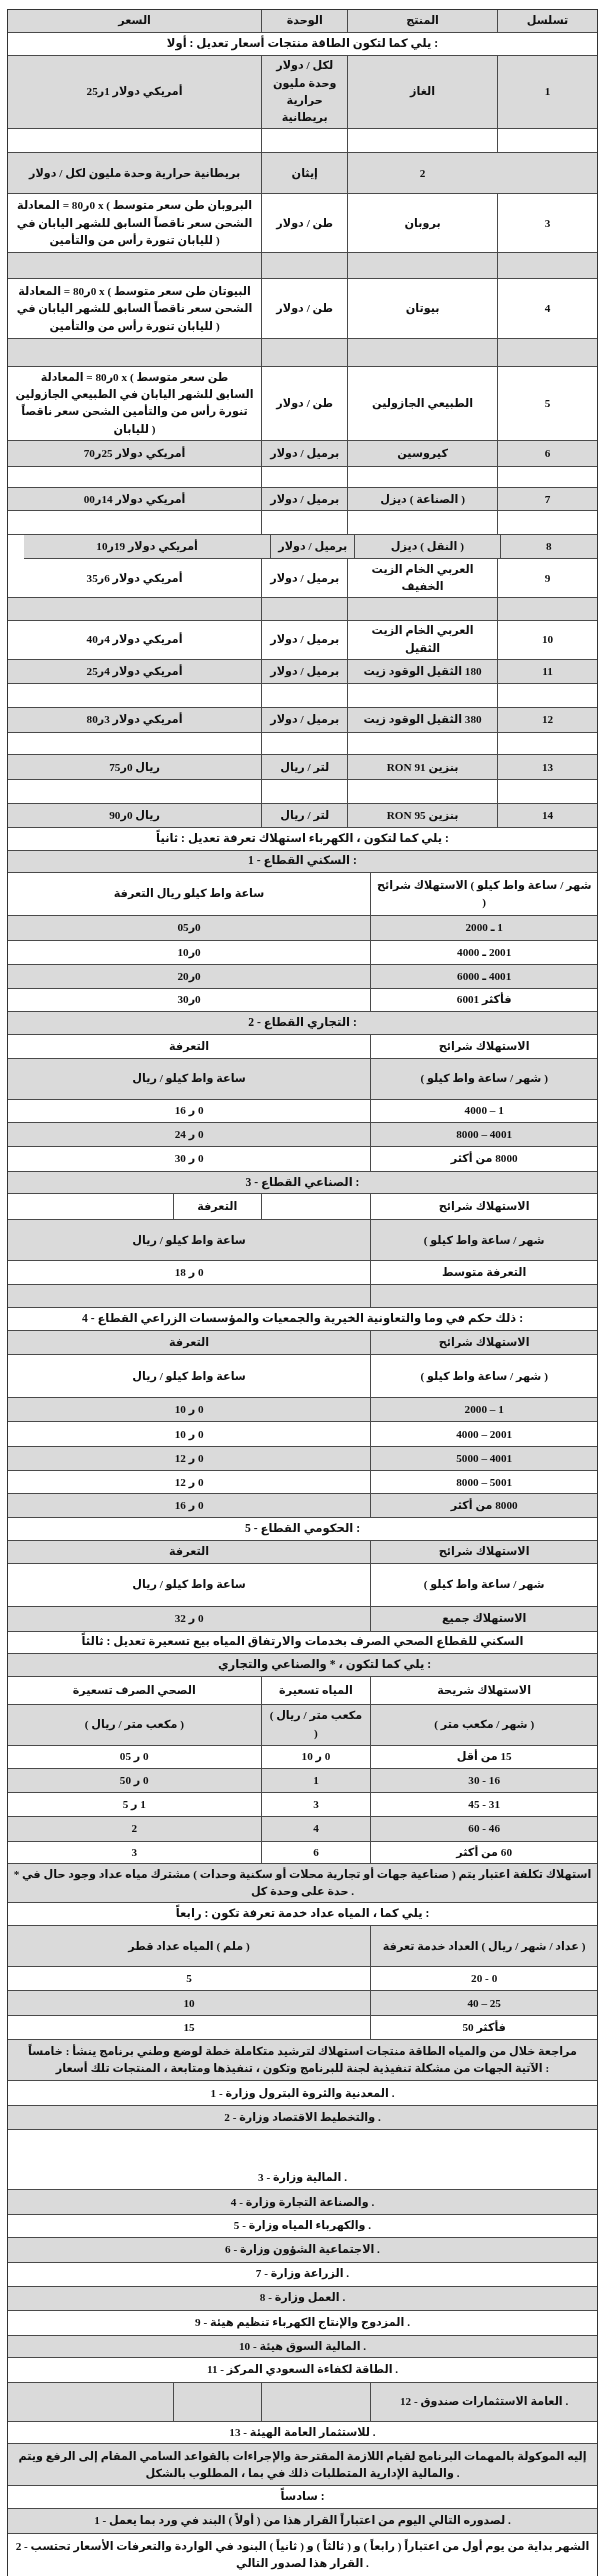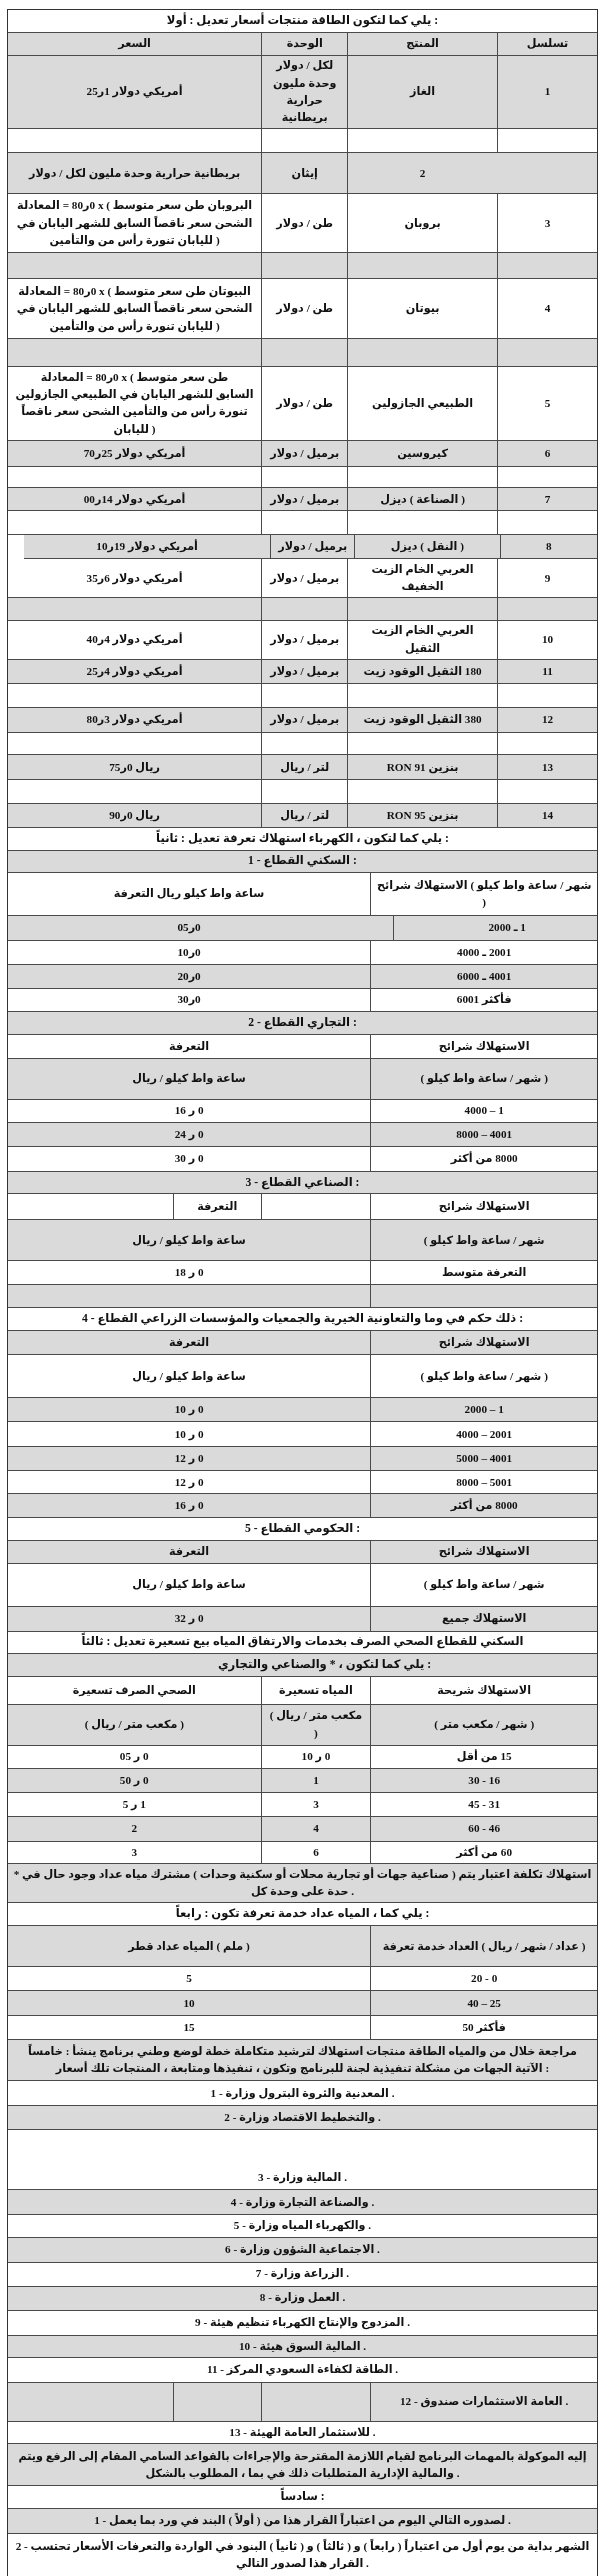--- a/index.html
+++ b/index.html
@@ -24,280 +24,280 @@
   .cell + .cell{border-left:0.9px solid var(--bc);}
   .txt{direction:ltr;unicode-bidi:isolate;text-align:center;}
   .title-row .cell{font-size:11.6px;}
   bdi{unicode-bidi:isolate;}
 </style>
 </head>
 <body>
 
 <main class="page">
   <section class="decree">
+      <div class="row t-energy bg-g" style="min-height: 23px;">
+        <div class="cell">
+          <span class="txt"><bdi>السعر</bdi></span>
+        </div>
+        <div class="cell">
+          <span class="txt"><bdi>الوحدة</bdi></span>
+        </div>
+        <div class="cell">
+          <span class="txt"><bdi>المنتج</bdi></span>
+        </div>
+        <div class="cell">
+          <span class="txt"><bdi>تسلسل</bdi></span>
+        </div>
+      </div>
       <div class="row t-full bg-w title-row" style="min-height: 23px;">
         <div class="cell">
           <span class="txt"><bdi>أولا</bdi> <bdi>:</bdi> <bdi>تعديل</bdi> <bdi>أسعار</bdi> <bdi>منتجات</bdi> <bdi>الطاقة</bdi> <bdi>لتكون</bdi> <bdi>كما</bdi> <bdi>يلي</bdi> <bdi>:</bdi></span>
         </div>
       </div>
+      <div class="row t-energy bg-g" style="min-height: 43px;">
+        <div class="cell">
+          <span class="txt"><bdi>1ر25</bdi> <bdi>دولار</bdi> <bdi>أمريكي</bdi></span>
+        </div>
+        <div class="cell">
+          <span class="txt"><bdi>دولار</bdi> <bdi>/</bdi> <bdi>لكل</bdi> <bdi>مليون</bdi> <bdi>وحدة</bdi> <bdi>حرارية</bdi> <bdi>بريطانية</bdi></span>
+        </div>
+        <div class="cell">
+          <span class="txt"><bdi>الغاز</bdi></span>
+        </div>
+        <div class="cell">
+          <span class="txt"><bdi>1</bdi></span>
+        </div>
+      </div>
+      <div class="row t-energy bg-w" style="min-height: 24px;">
+        <div class="cell"></div>
+        <div class="cell"></div>
+        <div class="cell"></div>
+        <div class="cell"></div>
+      </div>
+      <div class="row t-energy bg-g" style="min-height: 41px;">
+        <div class="cell">
+          <span class="txt"><bdi>دولار</bdi> <bdi>/</bdi> <bdi>لكل</bdi> <bdi>مليون</bdi> <bdi>وحدة</bdi> <bdi>حرارية</bdi> <bdi>بريطانية</bdi></span>
+        </div>
+        <div class="cell">
+          <span class="txt"><bdi>إيثان</bdi></span>
+        </div>
+        <div class="cell">
+          <span class="txt"><bdi>2</bdi></span>
+        </div>
+      </div>
+      <div class="row t-energy bg-w" style="min-height: 59px;">
+        <div class="cell">
+          <span class="txt"><bdi>المعادلة</bdi> <bdi>=</bdi> <bdi>0ر80</bdi> <bdi>x</bdi> <bdi>(</bdi> <bdi>متوسط</bdi> <bdi>سعر</bdi> <bdi>طن</bdi> <bdi>البروبان</bdi> <bdi>في</bdi> <bdi>اليابان</bdi> <bdi>للشهر</bdi> <bdi>السابق</bdi> <bdi>ناقصاً</bdi> <bdi>سعر</bdi> <bdi>الشحن</bdi> <bdi>والتأمين</bdi> <bdi>من</bdi> <bdi>رأس</bdi> <bdi>تنورة</bdi> <bdi>لليابان</bdi> <bdi>)</bdi></span>
+        </div>
+        <div class="cell">
+          <span class="txt"><bdi>دولار</bdi> <bdi>/</bdi> <bdi>طن</bdi></span>
+        </div>
+        <div class="cell">
+          <span class="txt"><bdi>بروبان</bdi></span>
+        </div>
+        <div class="cell">
+          <span class="txt"><bdi>3</bdi></span>
+        </div>
+      </div>
+      <div class="row t-energy bg-g" style="min-height: 26px;">
+        <div class="cell"></div>
+        <div class="cell"></div>
+        <div class="cell"></div>
+        <div class="cell"></div>
+      </div>
+      <div class="row t-energy bg-w" style="min-height: 60px;">
+        <div class="cell">
+          <span class="txt"><bdi>المعادلة</bdi> <bdi>=</bdi> <bdi>0ر80</bdi> <bdi>x</bdi> <bdi>(</bdi> <bdi>متوسط</bdi> <bdi>سعر</bdi> <bdi>طن</bdi> <bdi>البيوتان</bdi> <bdi>في</bdi> <bdi>اليابان</bdi> <bdi>للشهر</bdi> <bdi>السابق</bdi> <bdi>ناقصاً</bdi> <bdi>سعر</bdi> <bdi>الشحن</bdi> <bdi>والتأمين</bdi> <bdi>من</bdi> <bdi>رأس</bdi> <bdi>تنورة</bdi> <bdi>لليابان</bdi> <bdi>)</bdi></span>
+        </div>
+        <div class="cell">
+          <span class="txt"><bdi>دولار</bdi> <bdi>/</bdi> <bdi>طن</bdi></span>
+        </div>
+        <div class="cell">
+          <span class="txt"><bdi>بيوتان</bdi></span>
+        </div>
+        <div class="cell">
+          <span class="txt"><bdi>4</bdi></span>
+        </div>
+      </div>
+      <div class="row t-energy bg-g" style="min-height: 27.6px;">
+        <div class="cell"></div>
+        <div class="cell"></div>
+        <div class="cell"></div>
+        <div class="cell"></div>
+      </div>
+      <div class="row t-energy bg-w" style="min-height: 56px;">
+        <div class="cell">
+          <span class="txt"><bdi>المعادلة</bdi> <bdi>=</bdi> <bdi>0ر80</bdi> <bdi>x</bdi> <bdi>(</bdi> <bdi>متوسط</bdi> <bdi>سعر</bdi> <bdi>طن</bdi> <bdi>الجازولين</bdi> <bdi>الطبيعي</bdi> <bdi>في</bdi> <bdi>اليابان</bdi> <bdi>للشهر</bdi> <bdi>السابق</bdi> <bdi>ناقصاً</bdi> <bdi>سعر</bdi> <bdi>الشحن</bdi> <bdi>والتأمين</bdi> <bdi>من</bdi> <bdi>رأس</bdi> <bdi>تنورة</bdi> <bdi>لليابان</bdi> <bdi>)</bdi></span>
+        </div>
+        <div class="cell">
+          <span class="txt"><bdi>دولار</bdi> <bdi>/</bdi> <bdi>طن</bdi></span>
+        </div>
+        <div class="cell">
+          <span class="txt"><bdi>الجازولين</bdi> <bdi>الطبيعي</bdi></span>
+        </div>
+        <div class="cell">
+          <span class="txt"><bdi>5</bdi></span>
+        </div>
+      </div>
+      <div class="row t-energy bg-g" style="min-height: 26px;">
+        <div class="cell">
+          <span class="txt"><bdi>25ر70</bdi> <bdi>دولار</bdi> <bdi>أمريكي</bdi></span>
+        </div>
+        <div class="cell">
+          <span class="txt"><bdi>دولار</bdi> <bdi>/</bdi> <bdi>برميل</bdi></span>
+        </div>
+        <div class="cell">
+          <span class="txt"><bdi>كيروسين</bdi></span>
+        </div>
+        <div class="cell">
+          <span class="txt"><bdi>6</bdi></span>
+        </div>
+      </div>
+      <div class="row t-energy bg-w" style="min-height: 21.5px;">
+        <div class="cell"></div>
+        <div class="cell"></div>
+        <div class="cell"></div>
+        <div class="cell"></div>
+      </div>
       <div class="row t-energy bg-g" style="min-height: 23px;">
         <div class="cell">
-          <span class="txt"><bdi>السعر</bdi></span>
-        </div>
-        <div class="cell">
-          <span class="txt"><bdi>الوحدة</bdi></span>
-        </div>
-        <div class="cell">
-          <span class="txt"><bdi>المنتج</bdi></span>
-        </div>
-        <div class="cell">
-          <span class="txt"><bdi>تسلسل</bdi></span>
-        </div>
-      </div>
-      <div class="row t-energy bg-g" style="min-height: 43px;">
-        <div class="cell">
-          <span class="txt"><bdi>1ر25</bdi> <bdi>دولار</bdi> <bdi>أمريكي</bdi></span>
-        </div>
-        <div class="cell">
-          <span class="txt"><bdi>دولار</bdi> <bdi>/</bdi> <bdi>لكل</bdi> <bdi>مليون</bdi> <bdi>وحدة</bdi> <bdi>حرارية</bdi> <bdi>بريطانية</bdi></span>
-        </div>
-        <div class="cell">
-          <span class="txt"><bdi>الغاز</bdi></span>
-        </div>
-        <div class="cell">
-          <span class="txt"><bdi>1</bdi></span>
+          <span class="txt"><bdi>14ر00</bdi> <bdi>دولار</bdi> <bdi>أمريكي</bdi></span>
+        </div>
+        <div class="cell">
+          <span class="txt"><bdi>دولار</bdi> <bdi>/</bdi> <bdi>برميل</bdi></span>
+        </div>
+        <div class="cell">
+          <span class="txt"><bdi>ديزل</bdi> <bdi>(</bdi> <bdi>الصناعة</bdi> <bdi>)</bdi></span>
+        </div>
+        <div class="cell">
+          <span class="txt"><bdi>7</bdi></span>
         </div>
       </div>
       <div class="row t-energy bg-w" style="min-height: 24px;">
         <div class="cell"></div>
         <div class="cell"></div>
         <div class="cell"></div>
         <div class="cell"></div>
       </div>
-      <div class="row t-energy bg-g" style="min-height: 41px;">
-        <div class="cell">
-          <span class="txt"><bdi>دولار</bdi> <bdi>/</bdi> <bdi>لكل</bdi> <bdi>مليون</bdi> <bdi>وحدة</bdi> <bdi>حرارية</bdi> <bdi>بريطانية</bdi></span>
-        </div>
-        <div class="cell">
-          <span class="txt"><bdi>إيثان</bdi></span>
-        </div>
-        <div class="cell">
-          <span class="txt"><bdi>2</bdi></span>
-        </div>
-      </div>
-      <div class="row t-energy bg-w" style="min-height: 59px;">
-        <div class="cell">
-          <span class="txt"><bdi>المعادلة</bdi> <bdi>=</bdi> <bdi>0ر80</bdi> <bdi>x</bdi> <bdi>(</bdi> <bdi>متوسط</bdi> <bdi>سعر</bdi> <bdi>طن</bdi> <bdi>البروبان</bdi> <bdi>في</bdi> <bdi>اليابان</bdi> <bdi>للشهر</bdi> <bdi>السابق</bdi> <bdi>ناقصاً</bdi> <bdi>سعر</bdi> <bdi>الشحن</bdi> <bdi>والتأمين</bdi> <bdi>من</bdi> <bdi>رأس</bdi> <bdi>تنورة</bdi> <bdi>لليابان</bdi> <bdi>)</bdi></span>
-        </div>
-        <div class="cell">
-          <span class="txt"><bdi>دولار</bdi> <bdi>/</bdi> <bdi>طن</bdi></span>
-        </div>
-        <div class="cell">
-          <span class="txt"><bdi>بروبان</bdi></span>
-        </div>
-        <div class="cell">
-          <span class="txt"><bdi>3</bdi></span>
-        </div>
-      </div>
-      <div class="row t-energy bg-g" style="min-height: 26px;">
-        <div class="cell"></div>
-        <div class="cell"></div>
-        <div class="cell"></div>
-        <div class="cell"></div>
-      </div>
-      <div class="row t-energy bg-w" style="min-height: 60px;">
-        <div class="cell">
-          <span class="txt"><bdi>المعادلة</bdi> <bdi>=</bdi> <bdi>0ر80</bdi> <bdi>x</bdi> <bdi>(</bdi> <bdi>متوسط</bdi> <bdi>سعر</bdi> <bdi>طن</bdi> <bdi>البيوتان</bdi> <bdi>في</bdi> <bdi>اليابان</bdi> <bdi>للشهر</bdi> <bdi>السابق</bdi> <bdi>ناقصاً</bdi> <bdi>سعر</bdi> <bdi>الشحن</bdi> <bdi>والتأمين</bdi> <bdi>من</bdi> <bdi>رأس</bdi> <bdi>تنورة</bdi> <bdi>لليابان</bdi> <bdi>)</bdi></span>
-        </div>
-        <div class="cell">
-          <span class="txt"><bdi>دولار</bdi> <bdi>/</bdi> <bdi>طن</bdi></span>
-        </div>
-        <div class="cell">
-          <span class="txt"><bdi>بيوتان</bdi></span>
-        </div>
-        <div class="cell">
-          <span class="txt"><bdi>4</bdi></span>
-        </div>
-      </div>
-      <div class="row t-energy bg-g" style="min-height: 27.6px;">
-        <div class="cell"></div>
-        <div class="cell"></div>
-        <div class="cell"></div>
-        <div class="cell"></div>
-      </div>
-      <div class="row t-energy bg-w" style="min-height: 56px;">
-        <div class="cell">
-          <span class="txt"><bdi>المعادلة</bdi> <bdi>=</bdi> <bdi>0ر80</bdi> <bdi>x</bdi> <bdi>(</bdi> <bdi>متوسط</bdi> <bdi>سعر</bdi> <bdi>طن</bdi> <bdi>الجازولين</bdi> <bdi>الطبيعي</bdi> <bdi>في</bdi> <bdi>اليابان</bdi> <bdi>للشهر</bdi> <bdi>السابق</bdi> <bdi>ناقصاً</bdi> <bdi>سعر</bdi> <bdi>الشحن</bdi> <bdi>والتأمين</bdi> <bdi>من</bdi> <bdi>رأس</bdi> <bdi>تنورة</bdi> <bdi>لليابان</bdi> <bdi>)</bdi></span>
-        </div>
-        <div class="cell">
-          <span class="txt"><bdi>دولار</bdi> <bdi>/</bdi> <bdi>طن</bdi></span>
-        </div>
-        <div class="cell">
-          <span class="txt"><bdi>الجازولين</bdi> <bdi>الطبيعي</bdi></span>
-        </div>
-        <div class="cell">
-          <span class="txt"><bdi>5</bdi></span>
-        </div>
-      </div>
-      <div class="row t-energy bg-g" style="min-height: 26px;">
-        <div class="cell">
-          <span class="txt"><bdi>25ر70</bdi> <bdi>دولار</bdi> <bdi>أمريكي</bdi></span>
+      <div class="row t-energy bg-g" style="min-height: 24px; margin-left: 16px;">
+        <div class="cell">
+          <span class="txt"><bdi>19ر10</bdi> <bdi>دولار</bdi> <bdi>أمريكي</bdi></span>
         </div>
         <div class="cell">
           <span class="txt"><bdi>دولار</bdi> <bdi>/</bdi> <bdi>برميل</bdi></span>
         </div>
         <div class="cell">
-          <span class="txt"><bdi>كيروسين</bdi></span>
-        </div>
-        <div class="cell">
-          <span class="txt"><bdi>6</bdi></span>
-        </div>
-      </div>
-      <div class="row t-energy bg-w" style="min-height: 21.5px;">
-        <div class="cell"></div>
-        <div class="cell"></div>
-        <div class="cell"></div>
-        <div class="cell"></div>
-      </div>
-      <div class="row t-energy bg-g" style="min-height: 23px;">
-        <div class="cell">
-          <span class="txt"><bdi>14ر00</bdi> <bdi>دولار</bdi> <bdi>أمريكي</bdi></span>
+          <span class="txt"><bdi>ديزل</bdi> <bdi>(</bdi> <bdi>النقل</bdi> <bdi>)</bdi></span>
+        </div>
+        <div class="cell">
+          <span class="txt"><bdi>8</bdi></span>
+        </div>
+      </div>
+      <div class="row t-energy bg-w" style="min-height: 25px;">
+        <div class="cell">
+          <span class="txt"><bdi>6ر35</bdi> <bdi>دولار</bdi> <bdi>أمريكي</bdi></span>
         </div>
         <div class="cell">
           <span class="txt"><bdi>دولار</bdi> <bdi>/</bdi> <bdi>برميل</bdi></span>
         </div>
         <div class="cell">
-          <span class="txt"><bdi>ديزل</bdi> <bdi>(</bdi> <bdi>الصناعة</bdi> <bdi>)</bdi></span>
-        </div>
-        <div class="cell">
-          <span class="txt"><bdi>7</bdi></span>
+          <span class="txt"><bdi>الزيت</bdi> <bdi>الخام</bdi> <bdi>العربي</bdi> <bdi>الخفيف</bdi></span>
+        </div>
+        <div class="cell">
+          <span class="txt"><bdi>9</bdi></span>
+        </div>
+      </div>
+      <div class="row t-energy bg-g" style="min-height: 22.4px;">
+        <div class="cell"></div>
+        <div class="cell"></div>
+        <div class="cell"></div>
+        <div class="cell"></div>
+      </div>
+      <div class="row t-energy bg-w" style="min-height: 25px;">
+        <div class="cell">
+          <span class="txt"><bdi>4ر40</bdi> <bdi>دولار</bdi> <bdi>أمريكي</bdi></span>
+        </div>
+        <div class="cell">
+          <span class="txt"><bdi>دولار</bdi> <bdi>/</bdi> <bdi>برميل</bdi></span>
+        </div>
+        <div class="cell">
+          <span class="txt"><bdi>الزيت</bdi> <bdi>الخام</bdi> <bdi>العربي</bdi> <bdi>الثقيل</bdi></span>
+        </div>
+        <div class="cell">
+          <span class="txt"><bdi>10</bdi></span>
+        </div>
+      </div>
+      <div class="row t-energy bg-g" style="min-height: 24px;">
+        <div class="cell">
+          <span class="txt"><bdi>4ر25</bdi> <bdi>دولار</bdi> <bdi>أمريكي</bdi></span>
+        </div>
+        <div class="cell">
+          <span class="txt"><bdi>دولار</bdi> <bdi>/</bdi> <bdi>برميل</bdi></span>
+        </div>
+        <div class="cell">
+          <span class="txt"><bdi>زيت</bdi> <bdi>الوقود</bdi> <bdi>الثقيل</bdi> <bdi>180</bdi></span>
+        </div>
+        <div class="cell">
+          <span class="txt"><bdi>11</bdi></span>
         </div>
       </div>
       <div class="row t-energy bg-w" style="min-height: 24px;">
         <div class="cell"></div>
         <div class="cell"></div>
         <div class="cell"></div>
         <div class="cell"></div>
       </div>
-      <div class="row t-energy bg-g" style="min-height: 24px; margin-left: 16px;">
-        <div class="cell">
-          <span class="txt"><bdi>19ر10</bdi> <bdi>دولار</bdi> <bdi>أمريكي</bdi></span>
+      <div class="row t-energy bg-g" style="min-height: 25px;">
+        <div class="cell">
+          <span class="txt"><bdi>3ر80</bdi> <bdi>دولار</bdi> <bdi>أمريكي</bdi></span>
         </div>
         <div class="cell">
           <span class="txt"><bdi>دولار</bdi> <bdi>/</bdi> <bdi>برميل</bdi></span>
         </div>
         <div class="cell">
-          <span class="txt"><bdi>ديزل</bdi> <bdi>(</bdi> <bdi>النقل</bdi> <bdi>)</bdi></span>
-        </div>
-        <div class="cell">
-          <span class="txt"><bdi>8</bdi></span>
-        </div>
-      </div>
-      <div class="row t-energy bg-w" style="min-height: 25px;">
-        <div class="cell">
-          <span class="txt"><bdi>6ر35</bdi> <bdi>دولار</bdi> <bdi>أمريكي</bdi></span>
-        </div>
-        <div class="cell">
-          <span class="txt"><bdi>دولار</bdi> <bdi>/</bdi> <bdi>برميل</bdi></span>
-        </div>
-        <div class="cell">
-          <span class="txt"><bdi>الزيت</bdi> <bdi>الخام</bdi> <bdi>العربي</bdi> <bdi>الخفيف</bdi></span>
-        </div>
-        <div class="cell">
-          <span class="txt"><bdi>9</bdi></span>
-        </div>
-      </div>
-      <div class="row t-energy bg-g" style="min-height: 22.4px;">
-        <div class="cell"></div>
-        <div class="cell"></div>
-        <div class="cell"></div>
-        <div class="cell"></div>
-      </div>
-      <div class="row t-energy bg-w" style="min-height: 25px;">
-        <div class="cell">
-          <span class="txt"><bdi>4ر40</bdi> <bdi>دولار</bdi> <bdi>أمريكي</bdi></span>
-        </div>
-        <div class="cell">
-          <span class="txt"><bdi>دولار</bdi> <bdi>/</bdi> <bdi>برميل</bdi></span>
-        </div>
-        <div class="cell">
-          <span class="txt"><bdi>الزيت</bdi> <bdi>الخام</bdi> <bdi>العربي</bdi> <bdi>الثقيل</bdi></span>
-        </div>
-        <div class="cell">
-          <span class="txt"><bdi>10</bdi></span>
-        </div>
+          <span class="txt"><bdi>زيت</bdi> <bdi>الوقود</bdi> <bdi>الثقيل</bdi> <bdi>380</bdi></span>
+        </div>
+        <div class="cell">
+          <span class="txt"><bdi>12</bdi></span>
+        </div>
+      </div>
+      <div class="row t-energy bg-w" style="min-height: 22.4px;">
+        <div class="cell"></div>
+        <div class="cell"></div>
+        <div class="cell"></div>
+        <div class="cell"></div>
+      </div>
+      <div class="row t-energy bg-g" style="min-height: 25px;">
+        <div class="cell">
+          <span class="txt"><bdi>0ر75</bdi> <bdi>ريال</bdi></span>
+        </div>
+        <div class="cell">
+          <span class="txt"><bdi>ريال</bdi> <bdi>/</bdi> <bdi>لتر</bdi></span>
+        </div>
+        <div class="cell">
+          <span class="txt"><bdi>RON</bdi> <bdi>91</bdi> <bdi>بنزين</bdi></span>
+        </div>
+        <div class="cell">
+          <span class="txt"><bdi>13</bdi></span>
+        </div>
+      </div>
+      <div class="row t-energy bg-w" style="min-height: 24px;">
+        <div class="cell"></div>
+        <div class="cell"></div>
+        <div class="cell"></div>
+        <div class="cell"></div>
       </div>
       <div class="row t-energy bg-g" style="min-height: 24px;">
         <div class="cell">
-          <span class="txt"><bdi>4ر25</bdi> <bdi>دولار</bdi> <bdi>أمريكي</bdi></span>
-        </div>
-        <div class="cell">
-          <span class="txt"><bdi>دولار</bdi> <bdi>/</bdi> <bdi>برميل</bdi></span>
-        </div>
-        <div class="cell">
-          <span class="txt"><bdi>زيت</bdi> <bdi>الوقود</bdi> <bdi>الثقيل</bdi> <bdi>180</bdi></span>
-        </div>
-        <div class="cell">
-          <span class="txt"><bdi>11</bdi></span>
-        </div>
-      </div>
-      <div class="row t-energy bg-w" style="min-height: 24px;">
-        <div class="cell"></div>
-        <div class="cell"></div>
-        <div class="cell"></div>
-        <div class="cell"></div>
-      </div>
-      <div class="row t-energy bg-g" style="min-height: 25px;">
-        <div class="cell">
-          <span class="txt"><bdi>3ر80</bdi> <bdi>دولار</bdi> <bdi>أمريكي</bdi></span>
-        </div>
-        <div class="cell">
-          <span class="txt"><bdi>دولار</bdi> <bdi>/</bdi> <bdi>برميل</bdi></span>
-        </div>
-        <div class="cell">
-          <span class="txt"><bdi>زيت</bdi> <bdi>الوقود</bdi> <bdi>الثقيل</bdi> <bdi>380</bdi></span>
-        </div>
-        <div class="cell">
-          <span class="txt"><bdi>12</bdi></span>
-        </div>
-      </div>
-      <div class="row t-energy bg-w" style="min-height: 22.4px;">
-        <div class="cell"></div>
-        <div class="cell"></div>
-        <div class="cell"></div>
-        <div class="cell"></div>
-      </div>
-      <div class="row t-energy bg-g" style="min-height: 25px;">
-        <div class="cell">
-          <span class="txt"><bdi>0ر75</bdi> <bdi>ريال</bdi></span>
+          <span class="txt"><bdi>0ر90</bdi> <bdi>ريال</bdi></span>
         </div>
         <div class="cell">
           <span class="txt"><bdi>ريال</bdi> <bdi>/</bdi> <bdi>لتر</bdi></span>
         </div>
         <div class="cell">
-          <span class="txt"><bdi>RON</bdi> <bdi>91</bdi> <bdi>بنزين</bdi></span>
-        </div>
-        <div class="cell">
-          <span class="txt"><bdi>13</bdi></span>
-        </div>
-      </div>
-      <div class="row t-energy bg-w" style="min-height: 24px;">
-        <div class="cell"></div>
-        <div class="cell"></div>
-        <div class="cell"></div>
-        <div class="cell"></div>
-      </div>
-      <div class="row t-energy bg-g" style="min-height: 24px;">
-        <div class="cell">
-          <span class="txt"><bdi>0ر90</bdi> <bdi>ريال</bdi></span>
-        </div>
-        <div class="cell">
-          <span class="txt"><bdi>ريال</bdi> <bdi>/</bdi> <bdi>لتر</bdi></span>
-        </div>
-        <div class="cell">
           <span class="txt"><bdi>RON</bdi> <bdi>95</bdi> <bdi>بنزين</bdi></span>
         </div>
         <div class="cell">
           <span class="txt"><bdi>14</bdi></span>
         </div>
       </div>
       <div class="row t-full bg-w title-row" style="min-height: 21.5px;">
         <div class="cell">
           <span class="txt"><bdi>ثانياً</bdi> <bdi>:</bdi> <bdi>تعديل</bdi> <bdi>تعرفة</bdi> <bdi>استهلاك</bdi> <bdi>الكهرباء</bdi> <bdi>،</bdi> <bdi>لتكون</bdi> <bdi>كما</bdi> <bdi>يلي</bdi> <bdi>:</bdi></span>
         </div>
@@ -308,21 +308,21 @@
         </div>
       </div>
       <div class="row t-two bg-w" style="min-height: 43px;">
         <div class="cell">
           <span class="txt"><bdi>التعرفة</bdi> <bdi>ريال</bdi> <bdi>كيلو</bdi> <bdi>واط</bdi> <bdi>ساعة</bdi></span>
         </div>
         <div class="cell">
           <span class="txt"><bdi>شرائح</bdi> <bdi>الاستهلاك</bdi> <bdi>(</bdi> <bdi>كيلو</bdi> <bdi>واط</bdi> <bdi>ساعة</bdi> <bdi>/</bdi> <bdi>شهر</bdi> <bdi>)</bdi></span>
         </div>
       </div>
-      <div class="row t-two bg-g" style="min-height: 25px; gap: 23px;">
+      <div class="row t-two bg-g" style="min-height: 25px;">
         <div class="cell">
           <span class="txt"><bdi>0ر05</bdi></span>
         </div>
         <div class="cell">
           <span class="txt"><bdi>2000</bdi> <bdi>ـ</bdi> <bdi>1</bdi></span>
         </div>
       </div>
       <div class="row t-two bg-w" style="min-height: 24px;">
         <div class="cell">
           <span class="txt"><bdi>0ر10</bdi></span>

